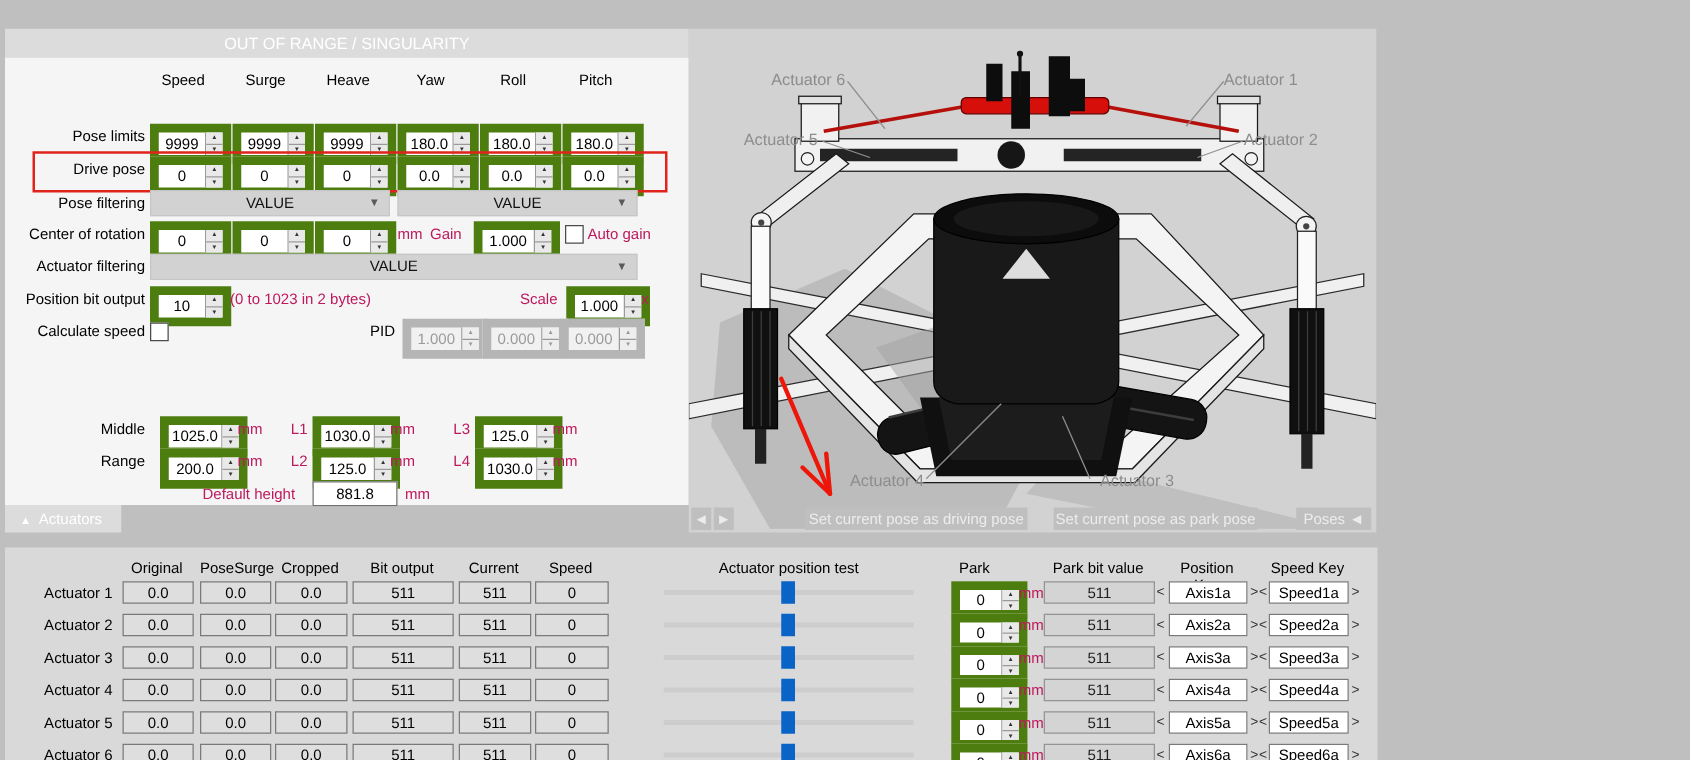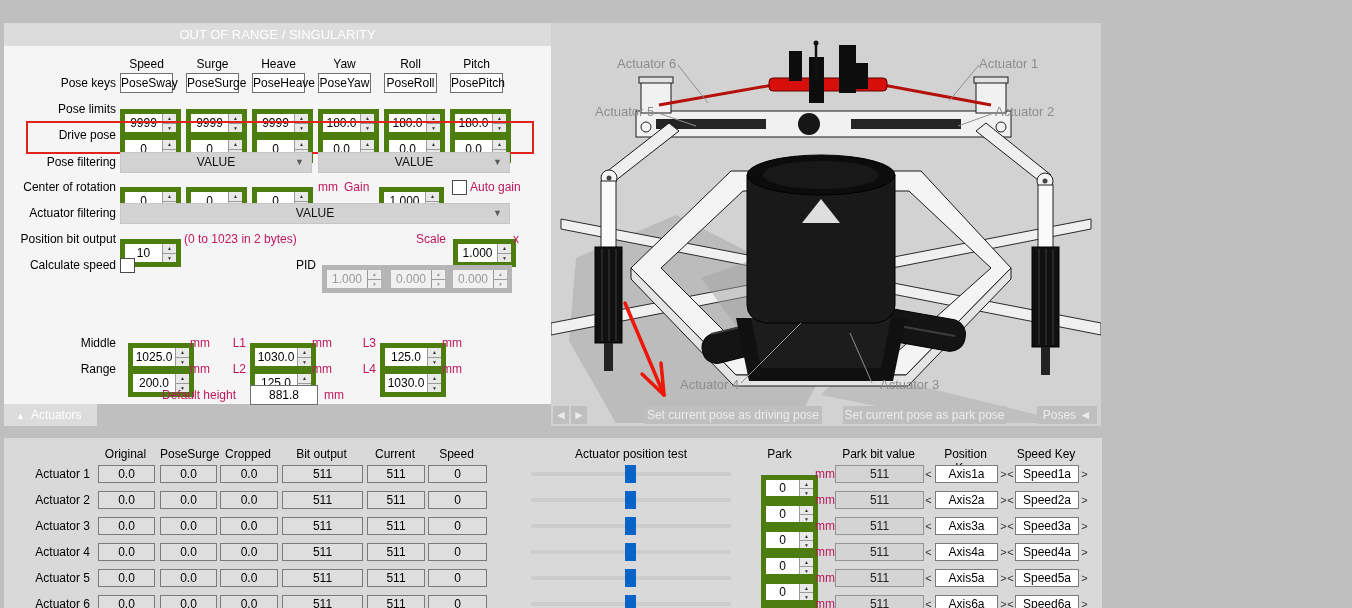--- a/index.html
+++ b/index.html
@@ -12,21 +12,21 @@
   .titlebar .title{position:absolute;left:28px;top:0;height:23px;line-height:23px;color:#dedede;font-size:13px;}
   .titlebar .collapse{position:absolute;left:1330px;top:0;width:20px;height:23px;line-height:23px;text-align:center;color:#f2f2f2;font-size:10px;cursor:default;}
 
   
   .banner{position:absolute;left:4px;top:23px;width:547px;height:23px;background:#dcdcdc;color:#ffffff;font-size:13px;line-height:23px;text-align:center;}
   .pose-panel{position:absolute;left:4px;top:46px;width:547px;height:358px;background:#f5f5f5;}
   .frow{position:absolute;left:0;height:20px;width:547px;font-size:12px;}
   .flabel{position:absolute;left:0;width:112px;text-align:right;line-height:20px;color:#000;}
   .colhead{position:absolute;width:53px;text-align:center;line-height:16px;color:#000;}
   .box{position:absolute;height:18px;border:1px solid #707070;background:#fff;text-align:center;font-size:12px;line-height:18px;color:#000;}
-  .spin{position:absolute;height:18px;border:5px solid #4d7c0f;background:#fff;display:flex;margin-top:10px;}
+  .spin{position:absolute;height:18px;border:7px solid #4d7c0f;background:#fff;display:flex;}
   .spin .v{flex:1;text-align:center;font-size:12px;line-height:18px;color:#000;overflow:hidden;}
   .spin .btns{width:13px;display:flex;flex-direction:column;border-left:1px solid #9a9a9a;}
   .spin .b{flex:1;background:#e9e9e9;text-align:center;color:#333;position:relative;}
   .spin .b+.b{border-top:1px solid #9a9a9a;}
   .spin .b::before{position:absolute;left:0;right:0;top:0;bottom:0;font-size:5px;line-height:8px;}
   .spin .up::before{content:"▲";}
   .spin .down::before{content:"▼";}
   .spin.dis{background:#f1f1f1;border-color:#b5b5b5;}
   .spin.dis .v{color:#9a9a9a;}
   .spin.dis .b{color:#9a9a9a;background:#eee;}
@@ -69,29 +69,20 @@
 
     <div class="frow" style="top:10px">
       <span class="colhead" style="left:116px">Speed</span>
       <span class="colhead" style="left:182px">Surge</span>
       <span class="colhead" style="left:248px">Heave</span>
       <span class="colhead" style="left:314px">Yaw</span>
       <span class="colhead" style="left:380px">Roll</span>
       <span class="colhead" style="left:446px">Pitch</span>
     </div>
 
-    <div class="frow" style="top:27px">
-      <span class="flabel">Pose keys</span>
-      <div class="box" style="left:116px;width:51px">PoseSway</div>
-      <div class="box" style="left:182px;width:51px">PoseSurge</div>
-      <div class="box" style="left:248px;width:51px">PoseHeave</div>
-      <div class="box" style="left:314px;width:51px">PoseYaw</div>
-      <div class="box" style="left:380px;width:51px">PoseRoll</div>
-      <div class="box" style="left:446px;width:51px">PosePitch</div>
-    </div>
 
     <div class="frow" style="top:53px">
       <span class="flabel">Pose limits</span>
       <div class="spin" style="left:116px;width:51px">
           <span class="v">9999</span>
           <span class="btns">
             <span class="b up"></span>
             <span class="b down"></span>
           </span>
         </div>

